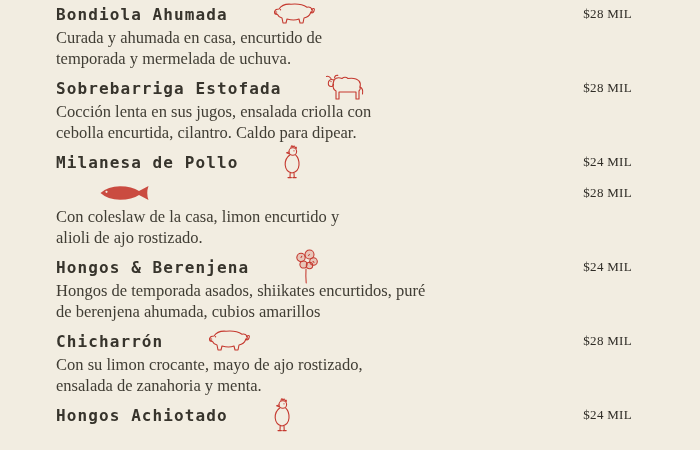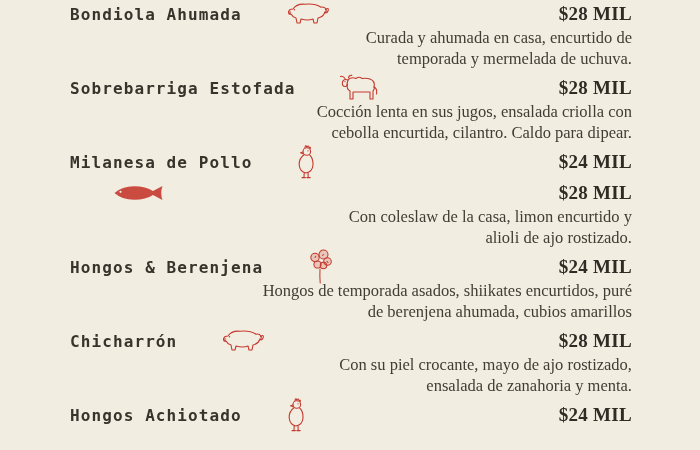--- a/index.html
+++ b/index.html
@@ -10,22 +10,22 @@
     --accent:#c5392f;
   }
   *{box-sizing:border-box;}
   html,body{margin:0;padding:0;}
   body{
     width:700px;height:450px;overflow:hidden;
     background:var(--bg);
     font-family:"Liberation Serif", serif;
   }
   .menu{
-    padding:2px 68px 0 70px;
-    width:700px;height:450px;text-align:right;
+    padding:2px 68px 0 56px;
+    width:700px;height:450px;
   }
   .menu-item{margin-bottom:7px;}
   .item-header{
     display:flex;align-items:center;height:24px;
   }
   .item-title{
     font-family:"DejaVu Sans Mono", monospace;
     font-weight:bold;
     font-size:16px;
     letter-spacing:1.1px;
@@ -35,22 +35,22 @@
   .item-icon{
     margin-left:42px;
     display:flex;align-items:center;
     color:var(--accent);
     flex:0 0 auto;
   }
   .item-icon svg{display:block;}
   .item-price{
     margin-left:auto;
     font-family:"Liberation Serif", serif;
-    font-weight:bold;
-    font-size:19px;
+    font-weight:normal;
+    font-size:13px;
     letter-spacing:0.3px;
     color:var(--ink-price);
     white-space:nowrap;
   }
   .item-desc{
     margin-top:1px;
     font-size:16.5px;
     line-height:21px;
     color:var(--ink-desc);
     white-space:pre-line;
@@ -152,21 +152,21 @@
       <span class="item-icon">
           <svg width="46" height="26" viewBox="0 0 46 26" fill="none" stroke="currentColor" stroke-width="1.1" stroke-linecap="round" stroke-linejoin="round">
             <path d="M9 8 Q5 8 4.5 11 Q4.5 13.5 7.5 13.5 Q8.5 16 12 17 L13 22 L16 22 L17 18 Q24 20 29 18 L30 22 L33 22 L34 17 Q39 16 40.5 12 Q43 11 42 8 Q40 5.2 37 6.2 Q31 2.2 21 3.2 Q12.5 2.5 9 8 Z"></path>
             <path d="M41.5 8.5 q4 -2.5 2.5 1.5 q-1.2 3 -3.5 1.2"></path>
             <path d="M4.5 11 h2.2 M5 12.8 h1.8"></path>
             <circle cx="10.5" cy="8.8" r="0.7" fill="currentColor" stroke="none"></circle>
           </svg>
         </span>
       <span class="item-price">$28 MIL</span>
     </div>
-    <div class="item-desc">Con su piel crocante, mayo de ajo rostizado,
+    <div class="item-desc">Con su limon crocante, mayo de ajo rostizado,
 ensalada de zanahoria y menta.</div>
   </div>
 
   <div class="menu-item">
     <div class="item-header">
       <span class="item-title">Hongos Achiotado</span>
       <span class="item-icon">
           <svg width="25" height="36" viewBox="0 0 25 36" fill="none" stroke="currentColor" stroke-width="1.1" stroke-linecap="round" stroke-linejoin="round">
             <path d="M11 3.5 q0.6 -3 2 -0.4 q1.4 -2.4 2.2 0.6 q1.6 -1.4 1 1"></path>
             <circle cx="12.8" cy="7.5" r="3.8"></circle>

